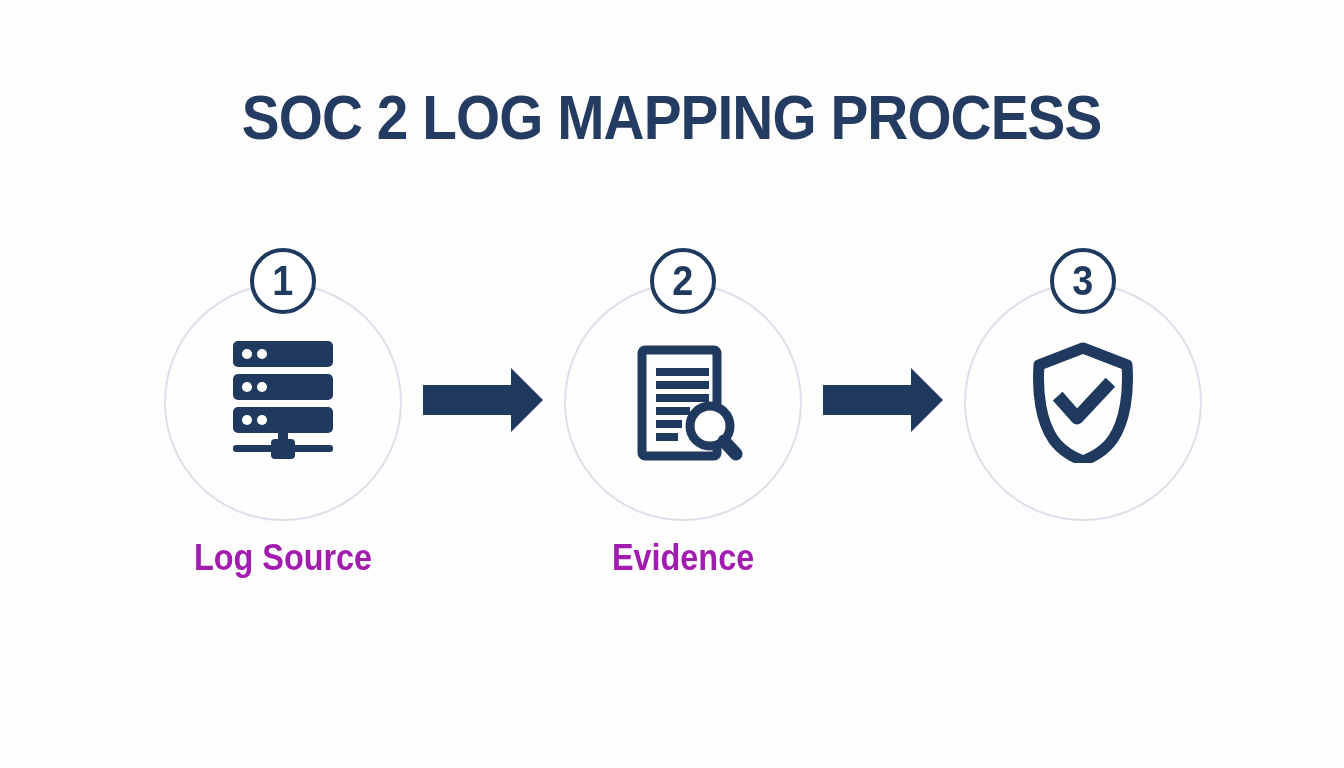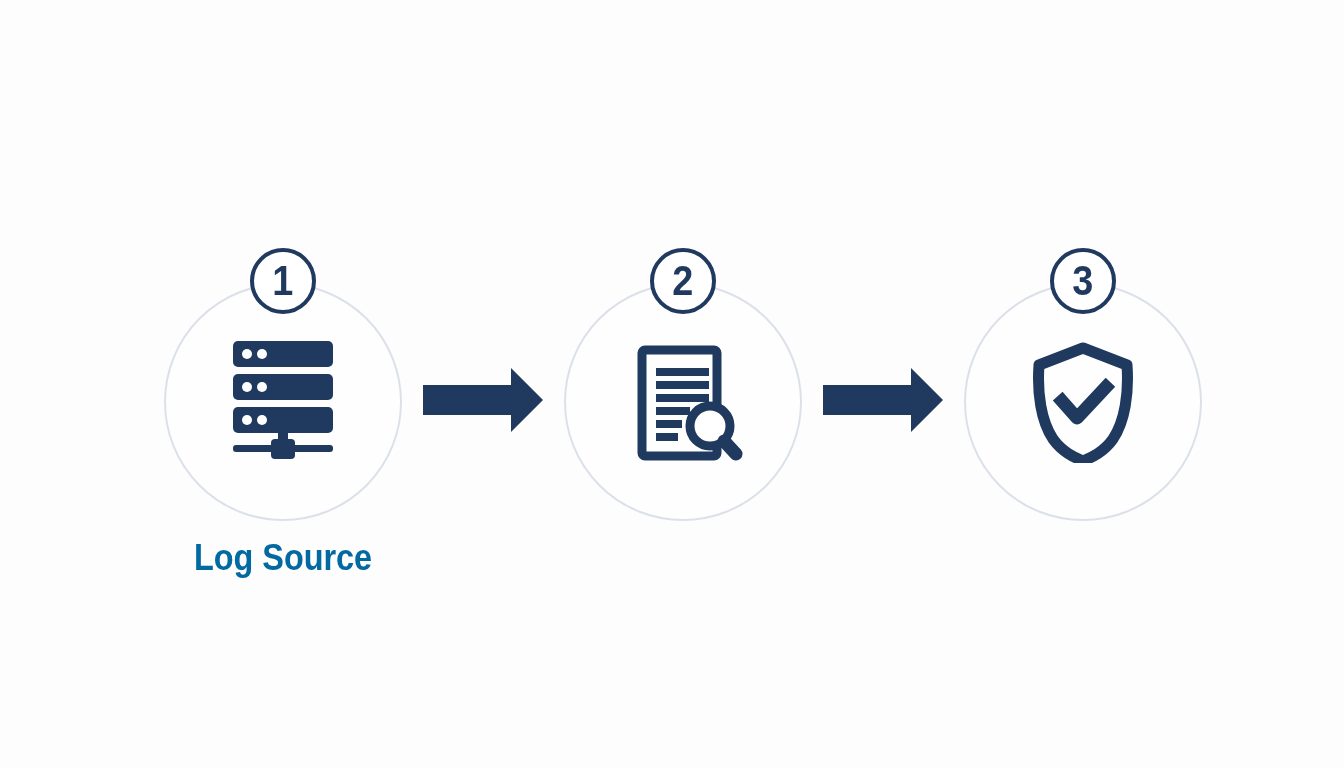--- a/index.html
+++ b/index.html
@@ -80,39 +80,40 @@
     line-height: 1;
   }
   .step-label {
     position: absolute;
     top: 292px;
     left: 0;
     width: 100%;
     text-align: center;
     font-size: 36px;
     font-weight: bold;
-    color: #0369a1;
+    color: #a21caf;
     line-height: 1;
   }
   .arrow {
     position: absolute;
     top: 368px;
     width: 120px;
     height: 64px;
   }
   .arrow.a1 { left: 423px; }
   .arrow.a2 { left: 823px; }
   .icon-svg { display: block; }
   .icon-doc { margin-left: 14px; }
 </style>
 </head>
 <body>
 
 <div class="canvas">
 
+  <h1 class="title"><span class="condensed">SOC 2 LOG MAPPING PROCESS</span></h1>
 
   <div class="step s1">
     <div class="big-circle">
       <svg class="icon-svg" width="100" height="122" viewBox="0 0 100 122" xmlns="http://www.w3.org/2000/svg">
         <rect x="0" y="0" width="100" height="26" rx="5" fill="#1f3a5e"></rect>
         <rect x="0" y="33" width="100" height="26" rx="5" fill="#1f3a5e"></rect>
         <rect x="0" y="66" width="100" height="26" rx="5" fill="#1f3a5e"></rect>
         <circle cx="14" cy="13" r="5" fill="#ffffff"></circle>
         <circle cx="29" cy="13" r="5" fill="#ffffff"></circle>
         <circle cx="14" cy="46" r="5" fill="#ffffff"></circle>
@@ -144,20 +145,21 @@
         <line x1="22" y1="69" x2="56" y2="69" stroke="#1f3a5e" stroke-width="8"></line>
         <line x1="22" y1="82" x2="48" y2="82" stroke="#1f3a5e" stroke-width="8"></line>
         <line x1="22" y1="95" x2="44" y2="95" stroke="#1f3a5e" stroke-width="8"></line>
         <circle cx="76" cy="84" r="20" fill="#ffffff" stroke="#1f3a5e" stroke-width="9"></circle>
         <line x1="90" y1="99" x2="102" y2="112" stroke="#1f3a5e" stroke-width="13" stroke-linecap="round"></line>
       </svg>
     </div>
     <div class="badge">
       <span class="badge-num condensed">2</span>
     </div>
+    <div class="step-label"><span class="condensed">Evidence</span></div>
   </div>
 
   <svg class="arrow a2" viewBox="0 0 120 64" xmlns="http://www.w3.org/2000/svg">
     <polygon points="0,17 88,17 88,0 120,32 88,64 88,47 0,47" fill="#1f3a5e"></polygon>
   </svg>
 
   <div class="step s3">
     <div class="big-circle">
       <svg class="icon-svg" width="104" height="122" viewBox="0 0 104 122" xmlns="http://www.w3.org/2000/svg">
         <path d="M52 7 L8 24 C6 52 10 80 22 98 C32 112 45 117 52 120 C59 117 72 112 82 98 C94 80 98 52 96 24 Z" fill="none" stroke="#1f3a5e" stroke-width="11" stroke-linejoin="round"></path>

